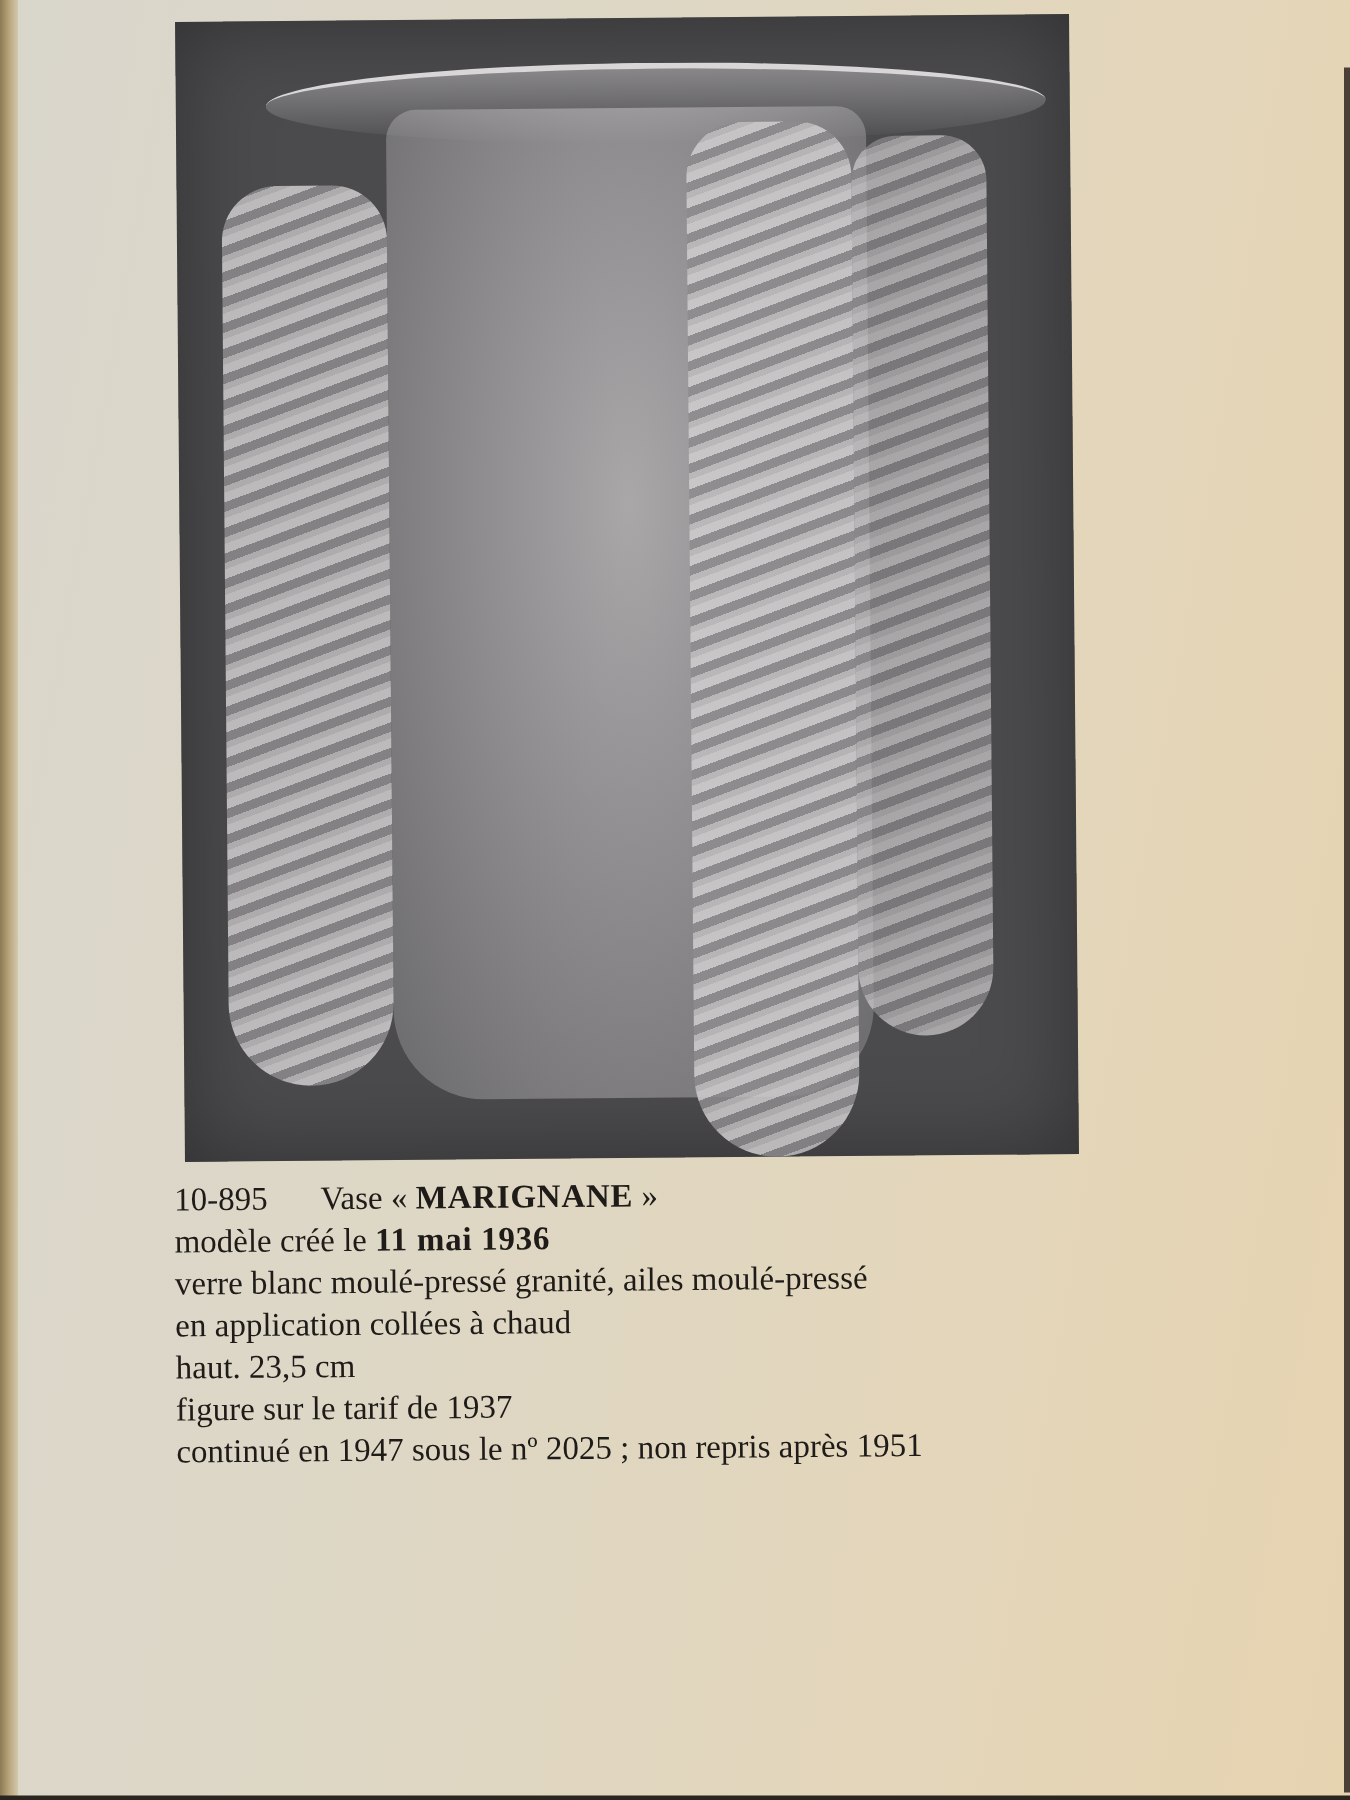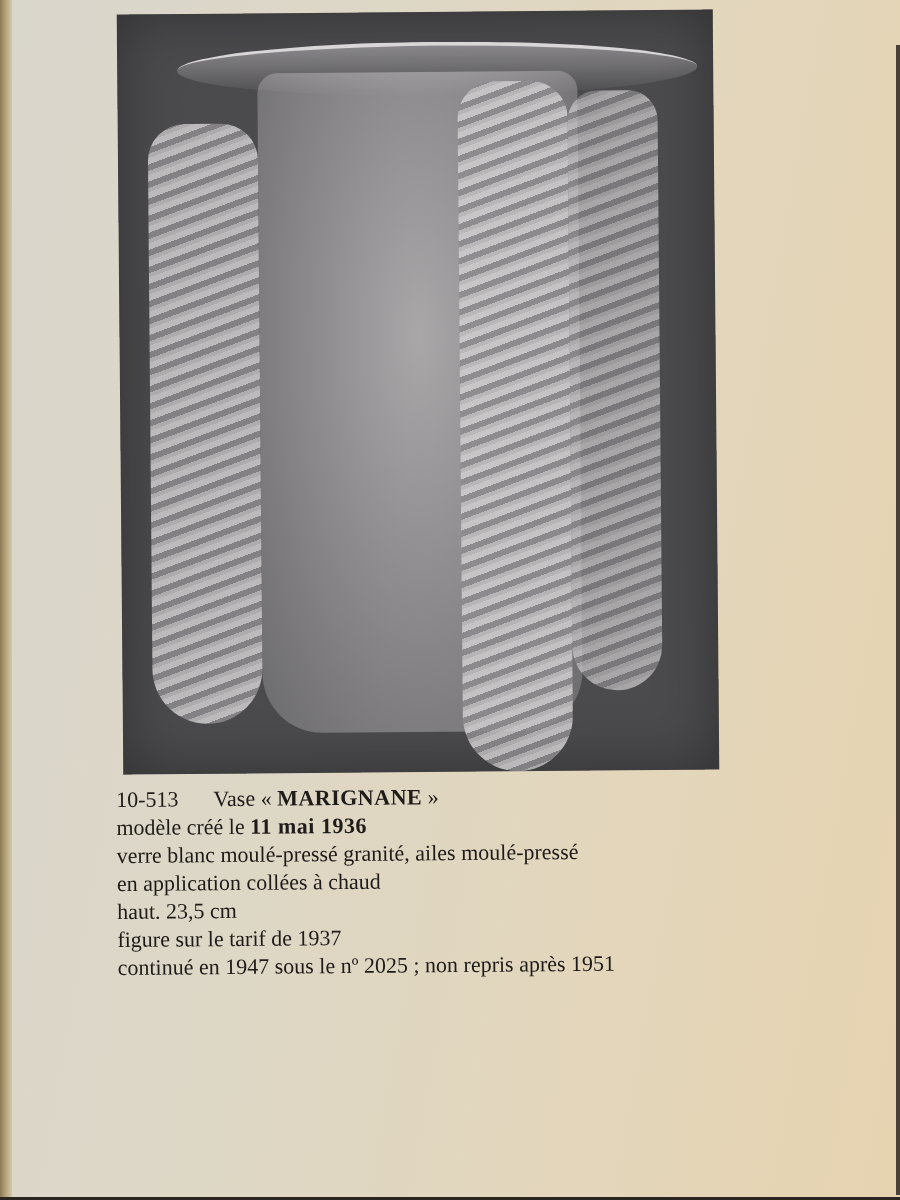--- a/index.html
+++ b/index.html
@@ -64,21 +64,21 @@
 <div class="photo">
   <div class="vase-body"></div>
   <div class="vase-rim"></div>
   <div class="wing left"></div>
   <div class="wing right"></div>
   <div class="wing mid"></div>
 </div>
 
 <div class="caption">
   <div class="line">
-    <span class="num">10-513</span>
+    <span class="num">10-895</span>
     <span>Vase</span>
     <span>«</span>
     <b>MARIGNANE</b>
     <span>»</span>
   </div>
   <div class="line">
     <span>modèle créé le</span>
     <b>11 mai 1936</b>
   </div>
   <div class="line">verre blanc moulé-pressé granité, ailes moulé-pressé</div>

